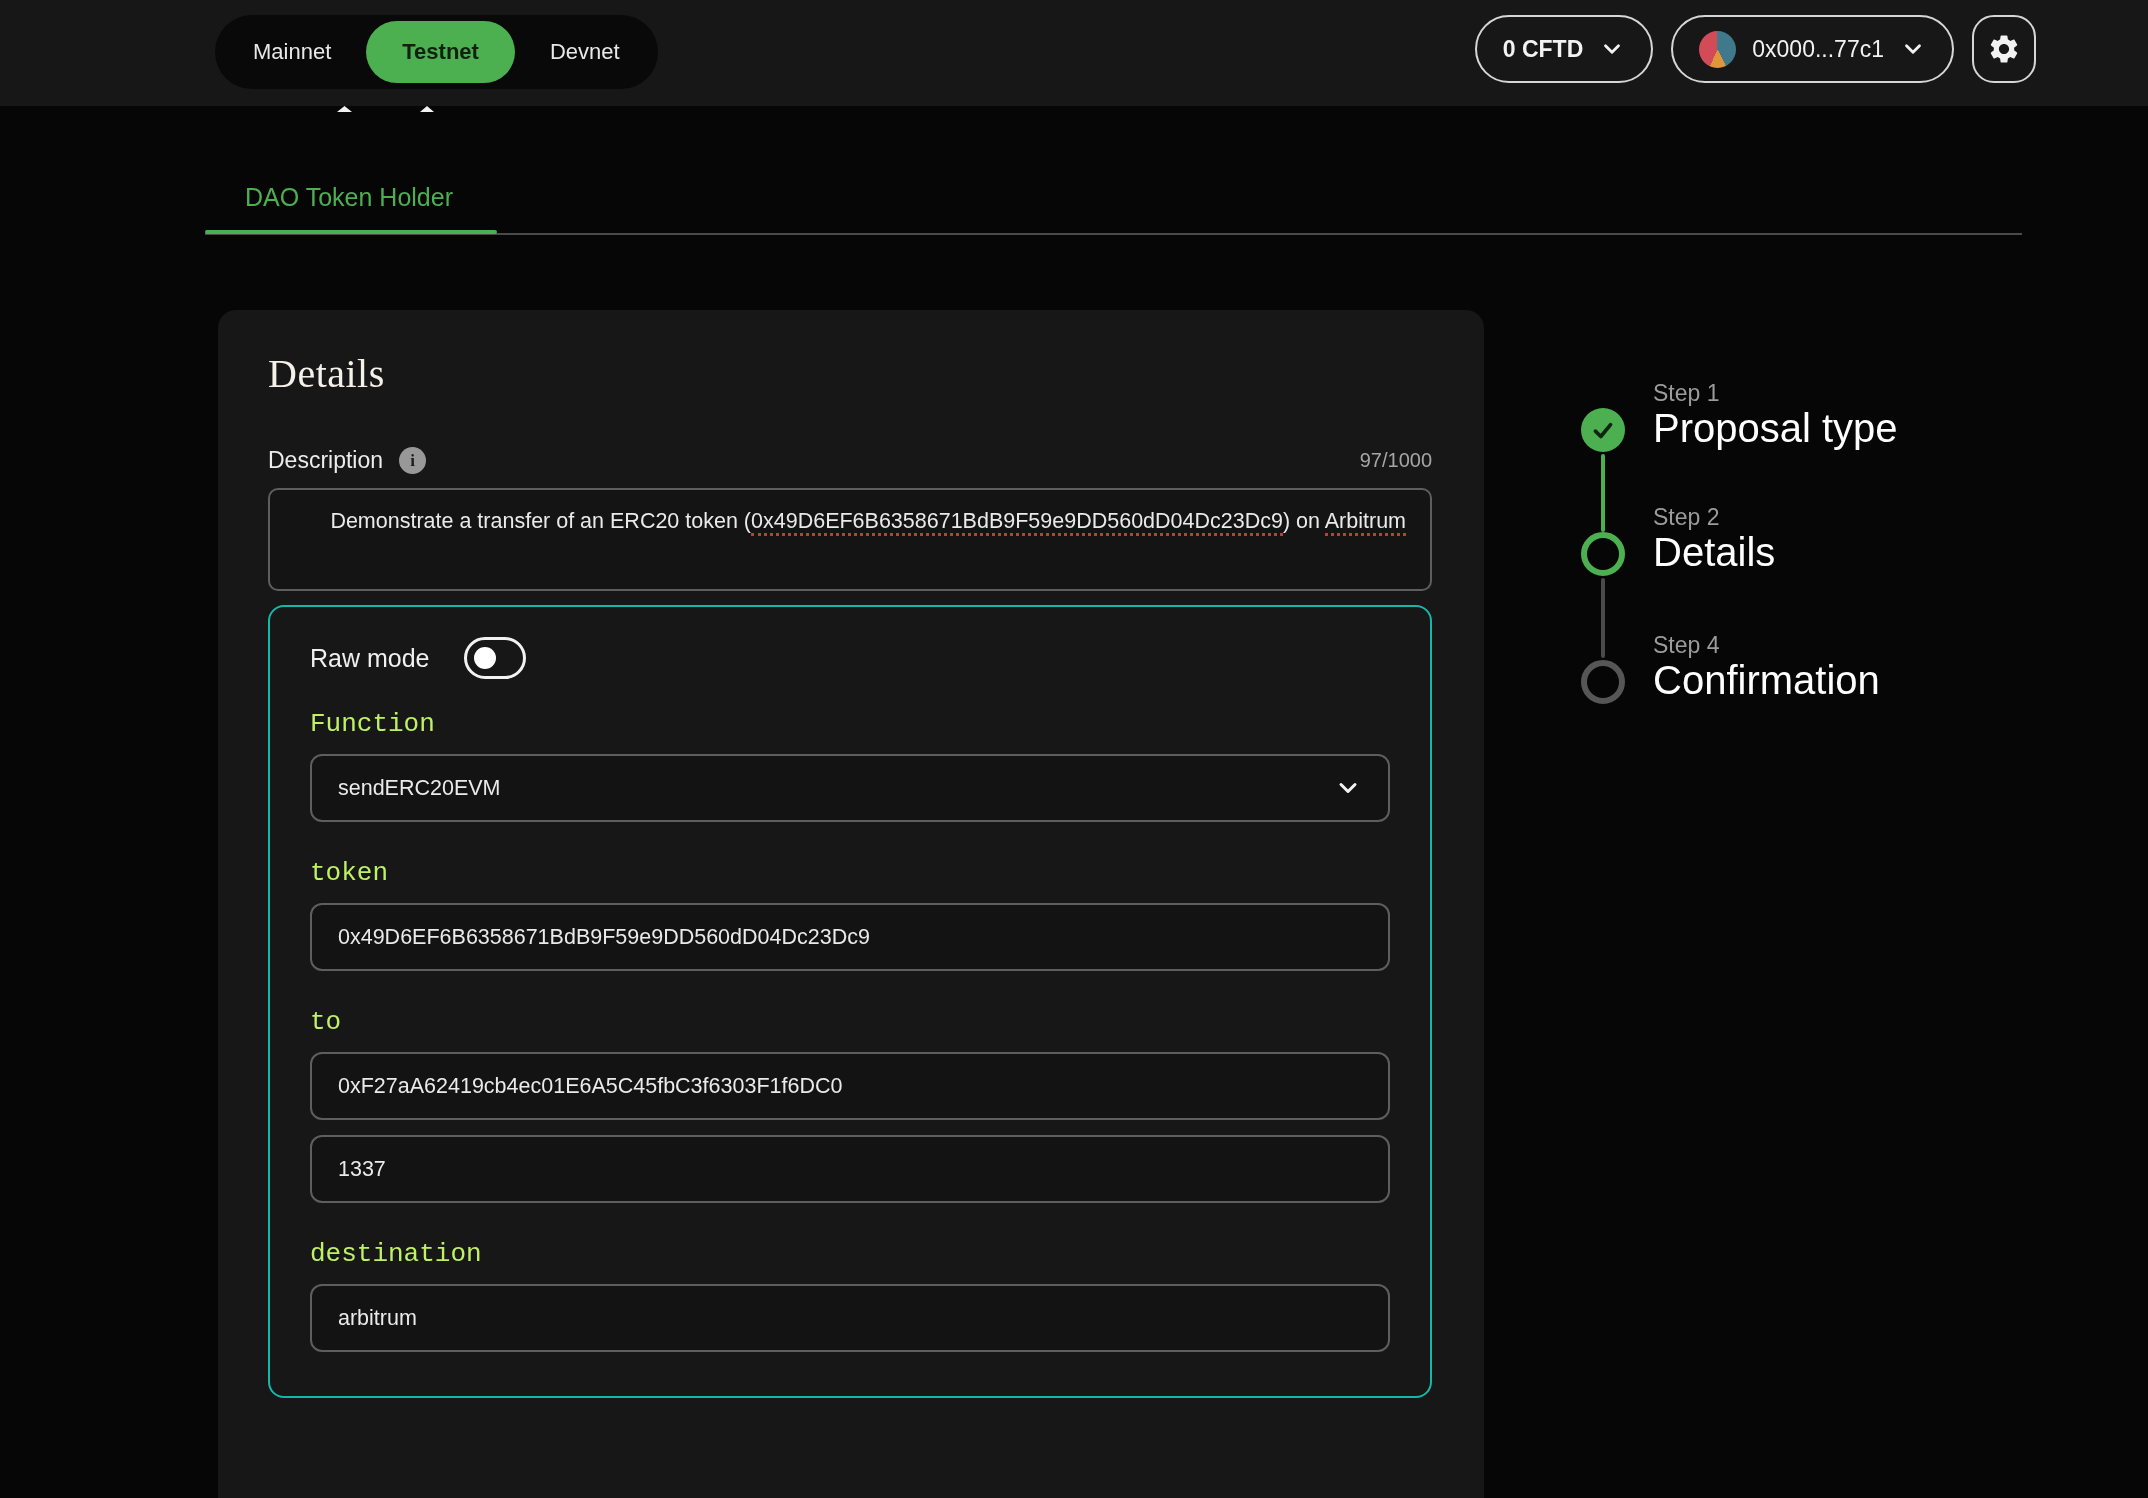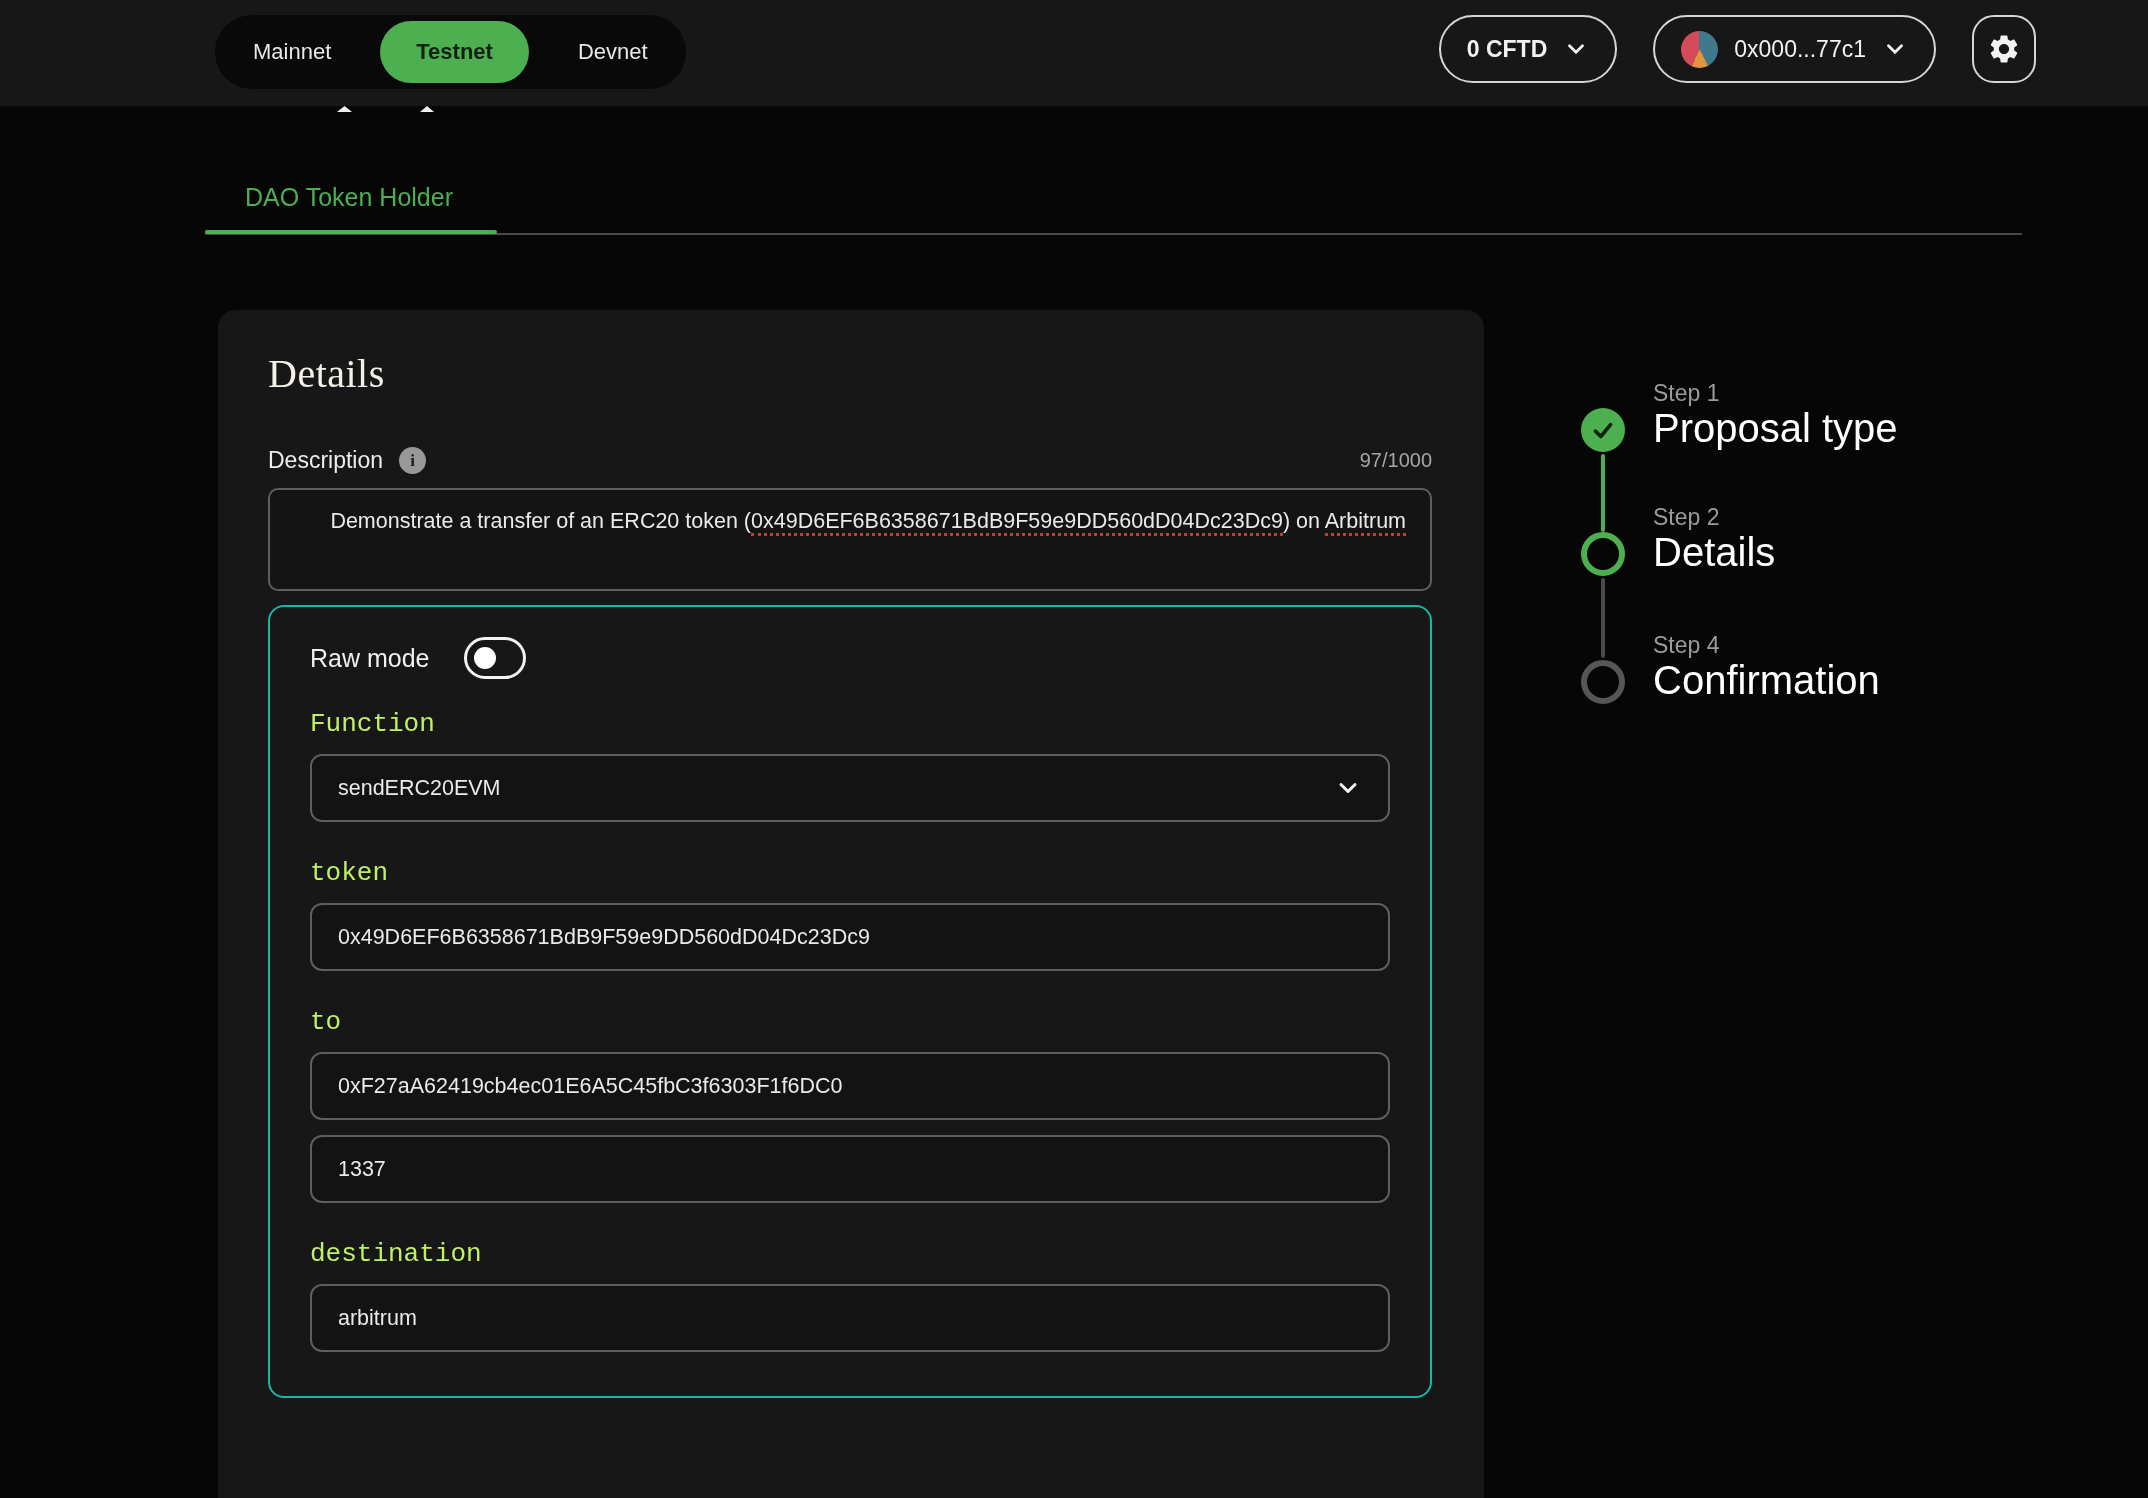--- a/index.html
+++ b/index.html
@@ -11,32 +11,32 @@
   }
 
   
   .topbar {
     position:absolute; left:0; top:0; width:2148px; height:106px;
     background:#171717;
   }
   .seg {
     position:absolute; left:215px; top:15px; height:74px;
     background:#090909; border-radius:37px;
-    display:flex; align-items:center; padding:0 8px; gap:19px;
+    display:flex; align-items:center; padding:0 8px; gap:5px;
   }
   .seg-item {
     height:62px; padding:0 30px; display:flex; align-items:center;
     border-radius:31px; font-size:22px; color:#e8e8e8; cursor:pointer;
     white-space:nowrap;
   }
   .seg-item.active { background:#4caf50; color:#10210f; font-weight:700; padding:0 36px; }
 
   .topbar-right {
     position:absolute; right:112px; top:15px; height:68px;
-    display:flex; gap:36px; align-items:center;
+    display:flex; gap:18px; align-items:center;
   }
   .pill {
     height:68px; border:2px solid #d6d6d6; border-radius:34px;
     display:flex; align-items:center; gap:16px; padding:0 26px;
     font-size:23px; color:#f2f2f2; cursor:pointer; background:transparent;
   }
   .pill.balance { font-weight:700; }
   .avatar {
     width:37px; height:37px; border-radius:50%;
     background:conic-gradient(#41798c 0deg 152deg, #e0973c 152deg 204deg, #d44b58 204deg 360deg);

